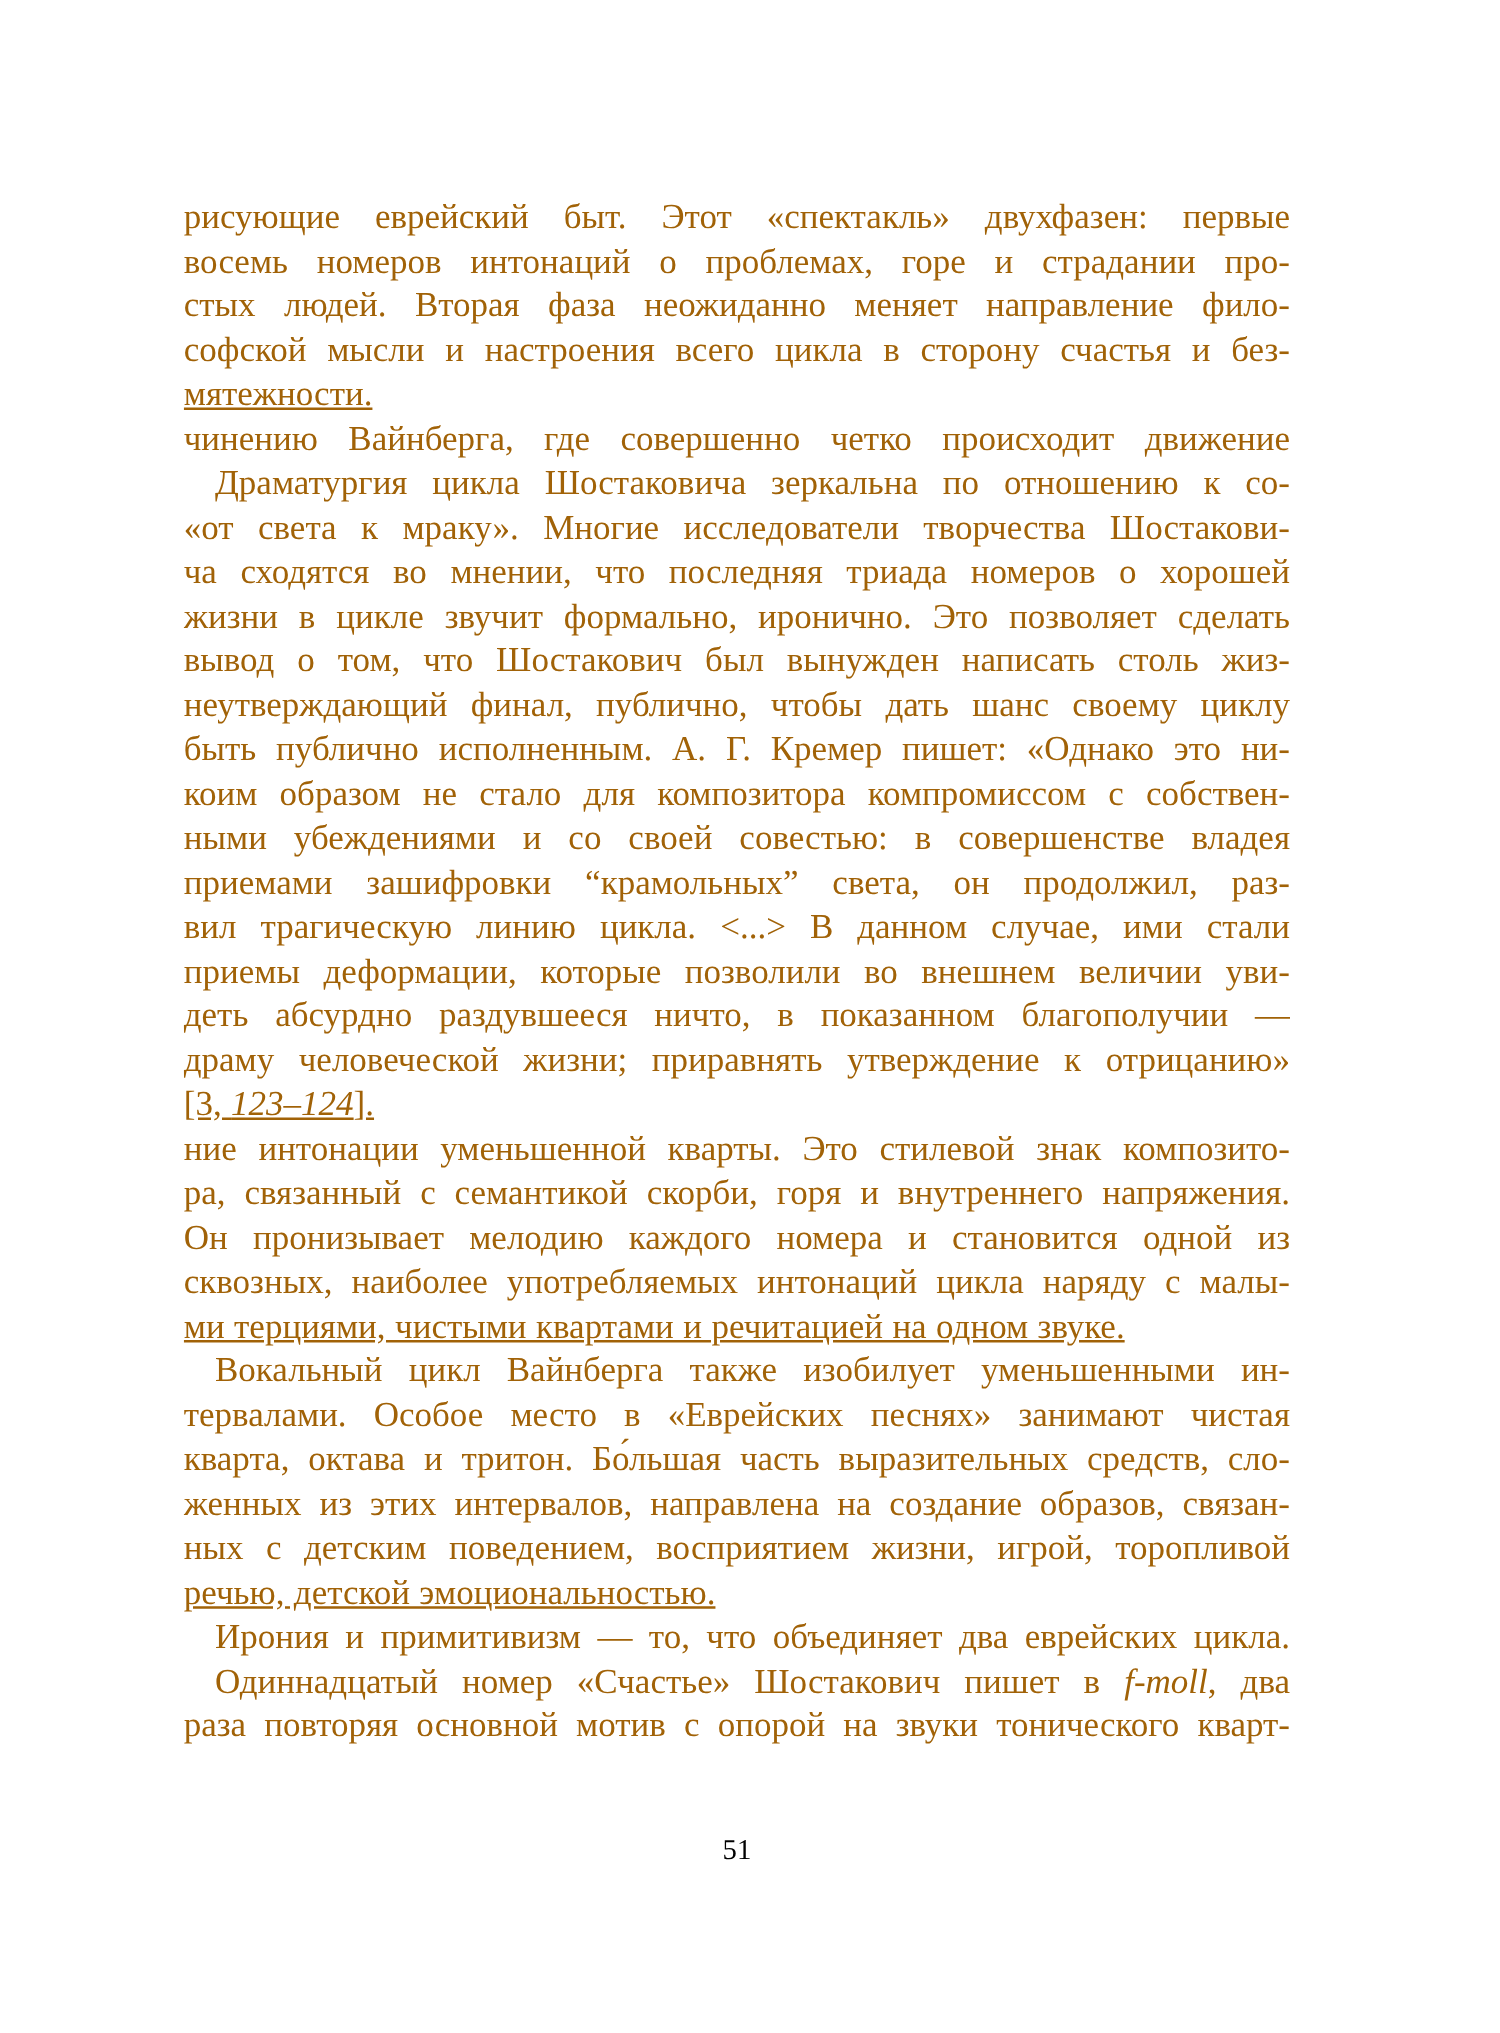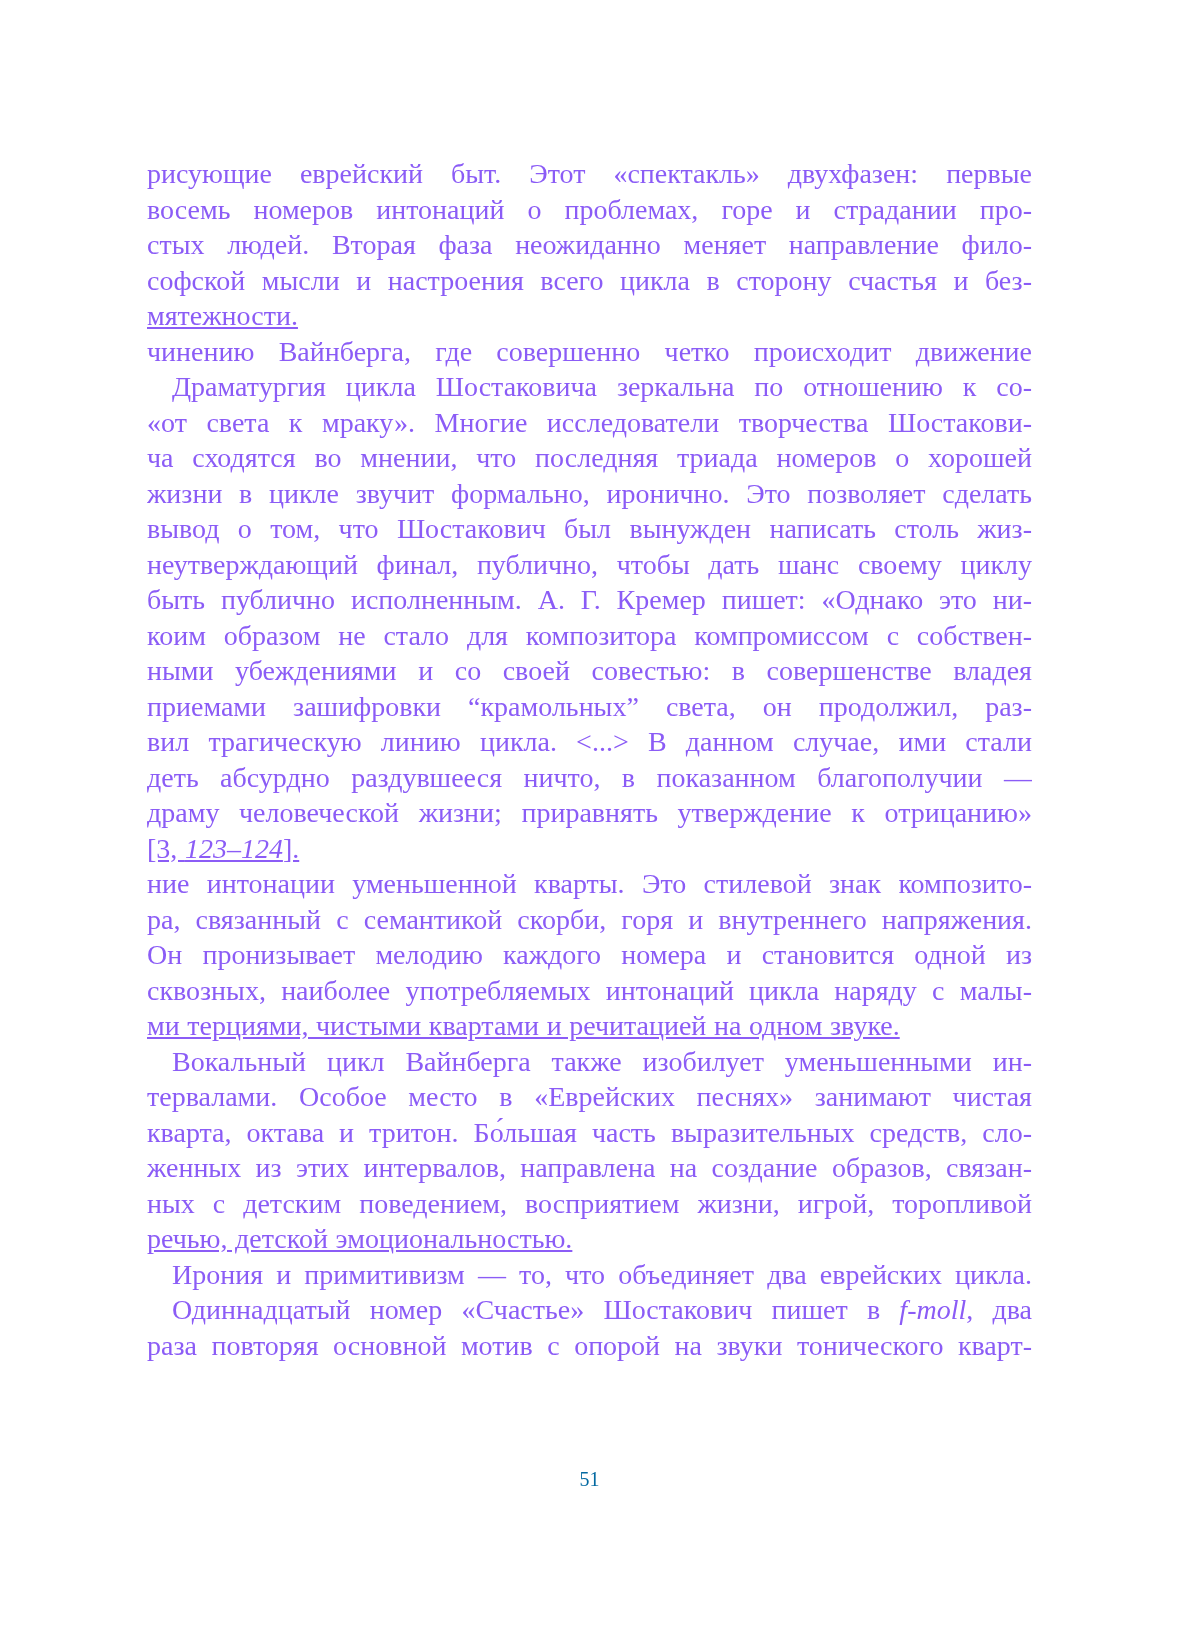--- a/index.html
+++ b/index.html
@@ -33,43 +33,43 @@
     padding: 0;
   }
   .line {
     font-size: 28px;
     line-height: 35.5px;
     height: 35.5px;
     overflow: hidden;
     text-align: justify;
     text-align-last: justify;
     word-spacing: 0.02em;
-    color: #8b5cf6;
+    color: #a16207;
     white-space: nowrap;
   }
   .line.nojust {
     text-align: left;
     text-align-last: left;
     text-decoration: underline;
   }
   .line.indent {
     text-indent: 25px;
   }
   .italic {
     font-style: italic;
   }
   .pagenum {
     position: absolute;
     left: 147px;
     top: 1462px;
     width: 885px;
     text-align: center;
-    font-size: 20px;
+    font-size: 23px;
     line-height: 35.5px;
-    color: #0369a1;
+    color: #000000;
   }
 </style>
 </head>
 <body>
 
 <div class="page">
   <div class="textblock">
       <div class="paragraph">
         <div class="line"><span>рисующие еврейский быт. Этот «спектакль» двухфазен: первые</span></div>
         <div class="line"><span>восемь номеров интонаций о проблемах, горе и страдании про-</span></div>
@@ -83,20 +83,21 @@
         <div class="line"><span>«от света к мраку». Многие исследователи творчества Шостакови-</span></div>
         <div class="line"><span>ча сходятся во мнении, что последняя триада номеров о хорошей</span></div>
         <div class="line"><span>жизни в цикле звучит формально, иронично. Это позволяет сделать</span></div>
         <div class="line"><span>вывод о том, что Шостакович был вынужден написать столь жиз-</span></div>
         <div class="line"><span>неутверждающий финал, публично, чтобы дать шанс своему циклу</span></div>
         <div class="line"><span>быть публично исполненным. А. Г. Кремер пишет: «Однако это ни-</span></div>
         <div class="line"><span>коим образом не стало для композитора компромиссом с собствен-</span></div>
         <div class="line"><span>ными убеждениями и со своей совестью: в совершенстве владея</span></div>
         <div class="line"><span>приемами зашифровки “крамольных” света, он продолжил, раз-</span></div>
         <div class="line"><span>вил трагическую линию цикла. &lt;...&gt; В данном случае, ими стали</span></div>
+        <div class="line"><span>приемы деформации, которые позволили во внешнем величии уви-</span></div>
         <div class="line"><span>деть абсурдно раздувшееся ничто, в показанном благополучии —</span></div>
         <div class="line"><span>драму человеческой жизни; приравнять утверждение к отрицанию»</span></div>
         <div class="line nojust"><span>[3, </span><span class="italic">123–124</span><span>].</span></div>
       </div>
       <div class="paragraph">
         <div class="line"><span>ние интонации уменьшенной кварты. Это стилевой знак композито-</span></div>
         <div class="line"><span>ра, связанный с семантикой скорби, горя и внутреннего напряжения.</span></div>
         <div class="line"><span>Он пронизывает мелодию каждого номера и становится одной из</span></div>
         <div class="line"><span>сквозных, наиболее употребляемых интонаций цикла наряду с малы-</span></div>
         <div class="line nojust"><span>ми терциями, чистыми квартами и речитацией на одном звуке.</span></div>

